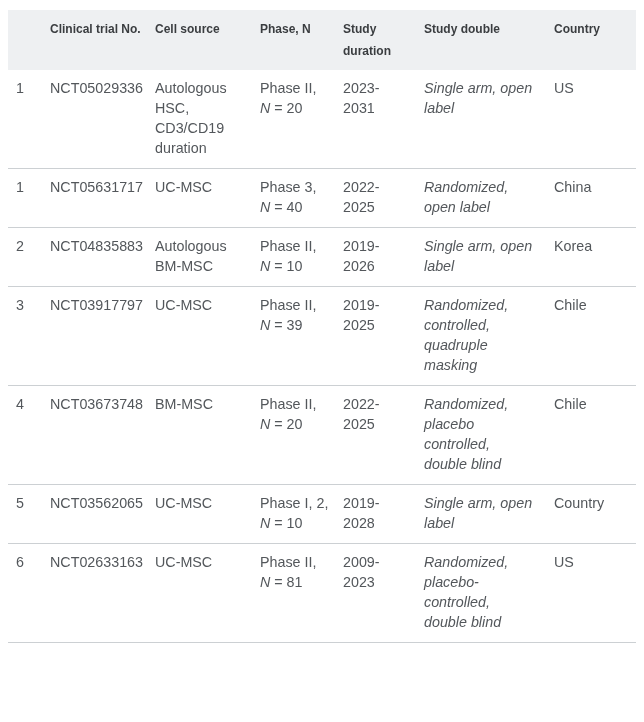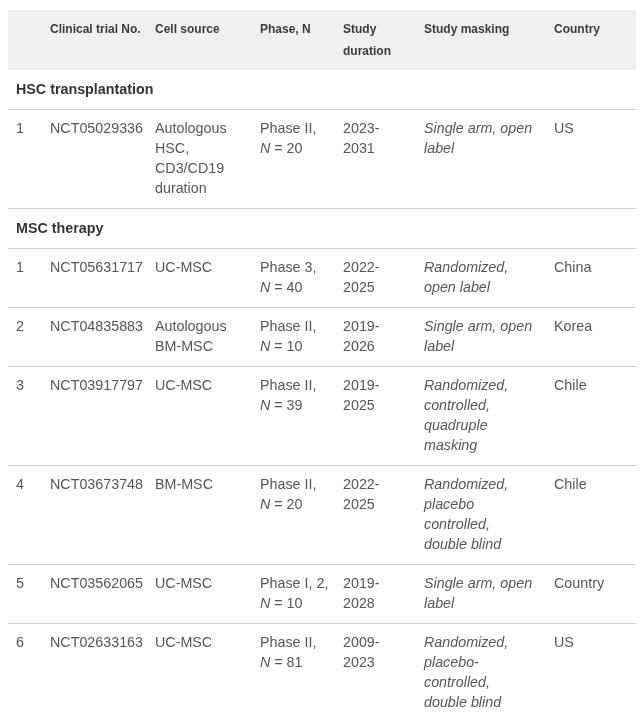--- a/index.html
+++ b/index.html
@@ -64,49 +64,43 @@
         <col class="c5">
         <col class="c6">
     </colgroup>
     <thead>
       <tr>
         <th class="first"></th>
         <th>Clinical trial No.</th>
         <th>Cell source</th>
         <th>Phase, N</th>
         <th>Study duration</th>
-        <th>Study masking</th>
+        <th>Study double</th>
         <th>Country</th>
       </tr>
     </thead>
     <tbody>
 
-      <tr class="section">
-        <td colspan="7">HSC transplantation</td>
-      </tr>
 
       <tr>
         <td class="first">1</td>
         <td>NCT05029336</td>
         <td>Autologous HSC, CD3/CD19 duration</td>
         <td>
             <div class="nw">Phase II,</div>
             <div class="nw"><i>N</i><span> = 20</span></div>
           </td>
         <td>
             <div class="nw">2023-</div>
             <div class="nw">2031</div>
           </td>
         <td class="design">Single arm, open label</td>
         <td>US</td>
       </tr>
 
-      <tr class="section">
-        <td colspan="7">MSC therapy</td>
-      </tr>
 
       <tr>
         <td class="first">1</td>
         <td>NCT05631717</td>
         <td>UC-MSC</td>
         <td>
             <div class="nw">Phase 3,</div>
             <div class="nw"><i>N</i><span> = 40</span></div>
           </td>
         <td>

